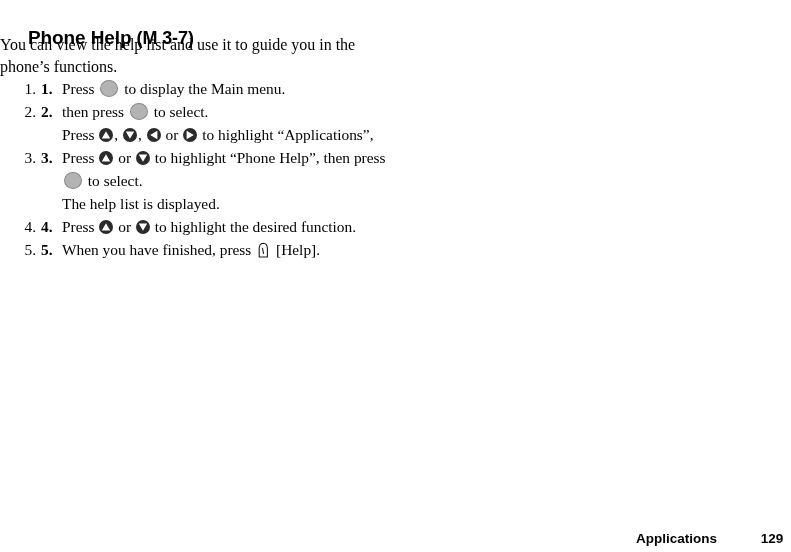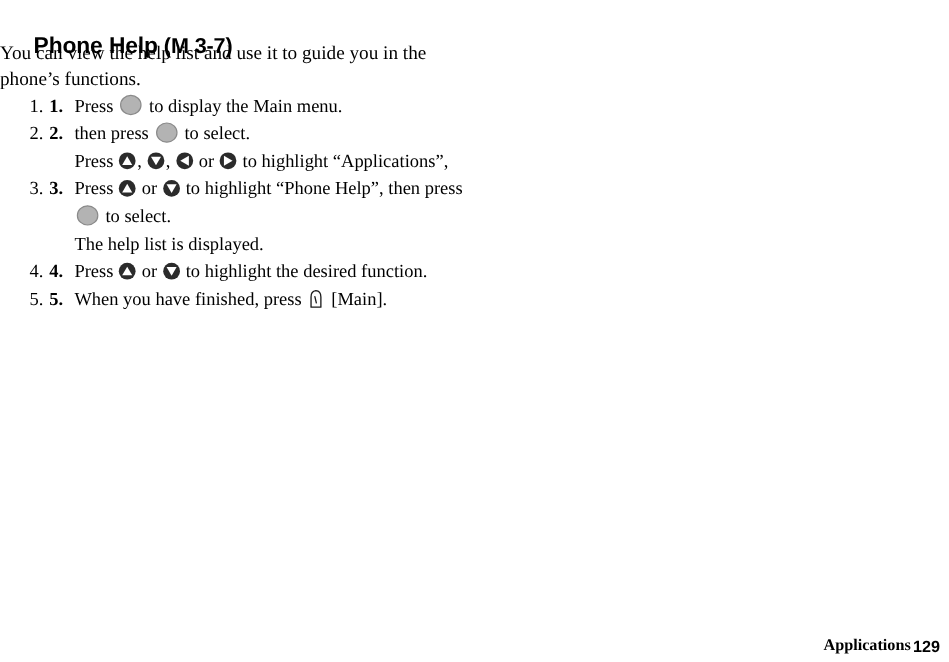--- a/index.html
+++ b/index.html
@@ -133,21 +133,21 @@
     bottom: 5px;
     height: 18px;
     font-family: "Liberation Sans", "DejaVu Sans", sans-serif;
     font-weight: bold;
     font-size: 13.5px;
     display: flex;
     justify-content: flex-end;
     align-items: center;
   }
   .footer-section {
-    font-family: Liberation Serif, serif;
+    margin-right: 42px;
   }
   .footer-page {
     min-width: 26px;
     text-align: center;
   }
 </style>
 </head>
 <body>
 
 <h1 class="page-heading">
@@ -204,21 +204,21 @@
             </svg></span><span> to highlight the desired function.</span></span>
     </span>
   </li>
 
   <li class="step">
     <span class="step-num">5.</span>
     <span class="step-body">
       <span class="step-line"><span>When you have finished, press </span><span class="key key-soft"><svg viewBox="0 0 13 16">
               <path d="M2.2,15 L2.2,6.5 Q2.2,1.6 6.2,1.2 Q10.4,1.4 10.4,6.6 L10.4,15 Z" fill="#ffffff" stroke="#1a1a1a" stroke-width="1.1" stroke-linejoin="round"></path>
               <path d="M5.4,6.2 L6.6,11.4" stroke="#1a1a1a" stroke-width="1.1" stroke-linecap="round"></path>
-            </svg></span><span> [Main].</span></span>
+            </svg></span><span> [Help].</span></span>
     </span>
   </li>
 
 </ol>
 
 <div class="footer">
   <span class="footer-section">Applications</span>
   <span class="footer-page">129</span>
 </div>
 

